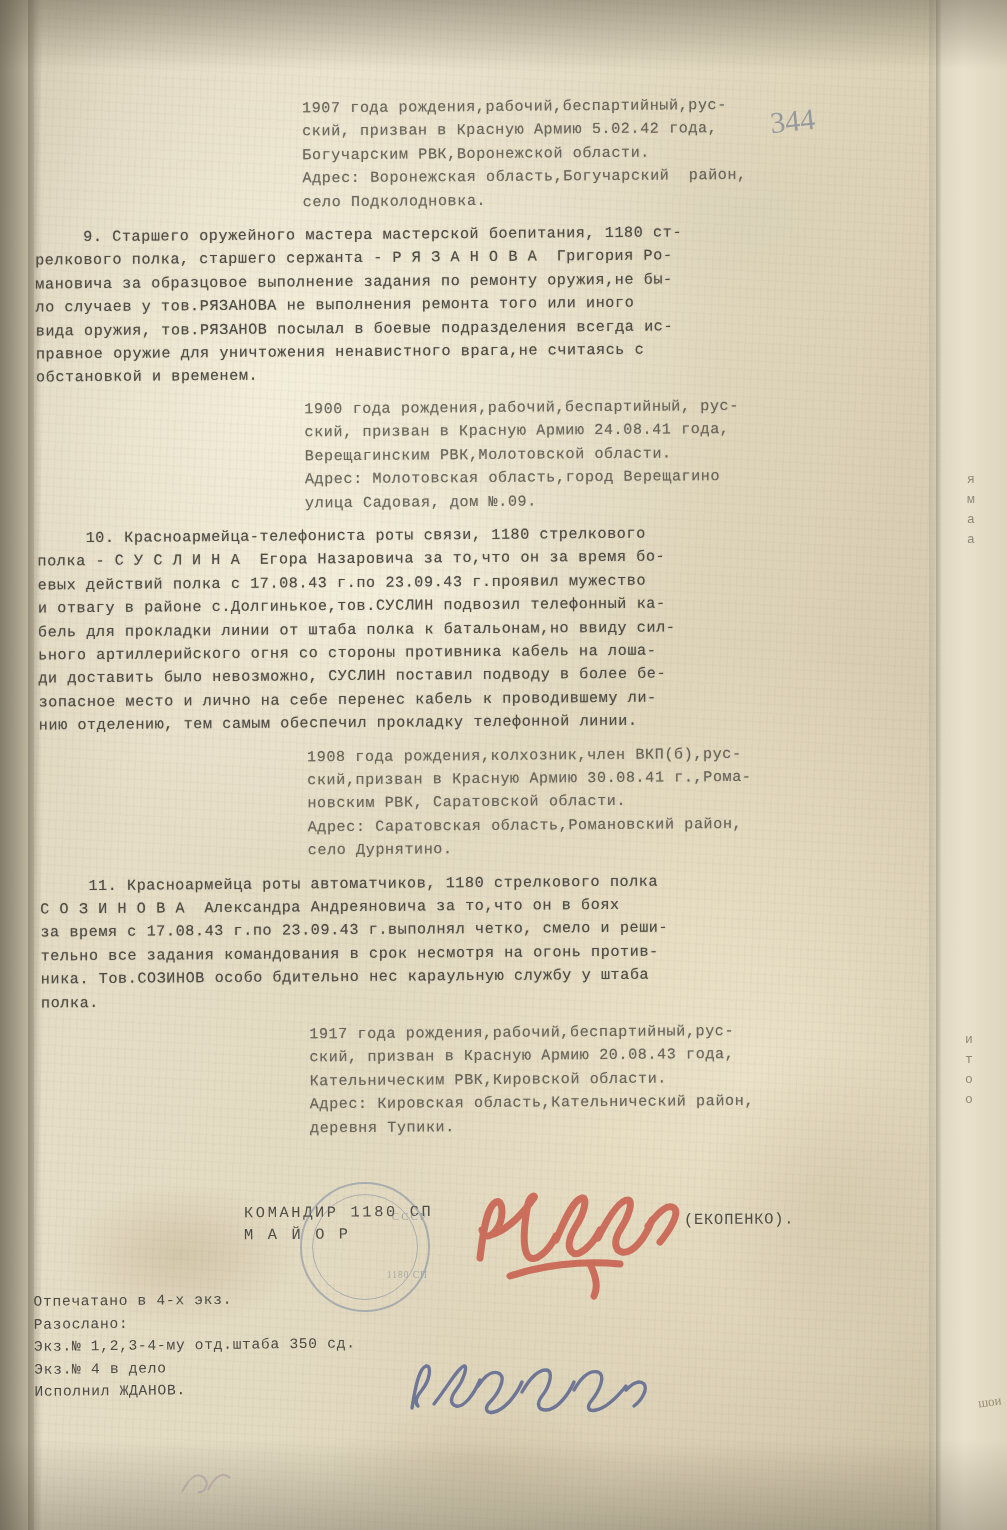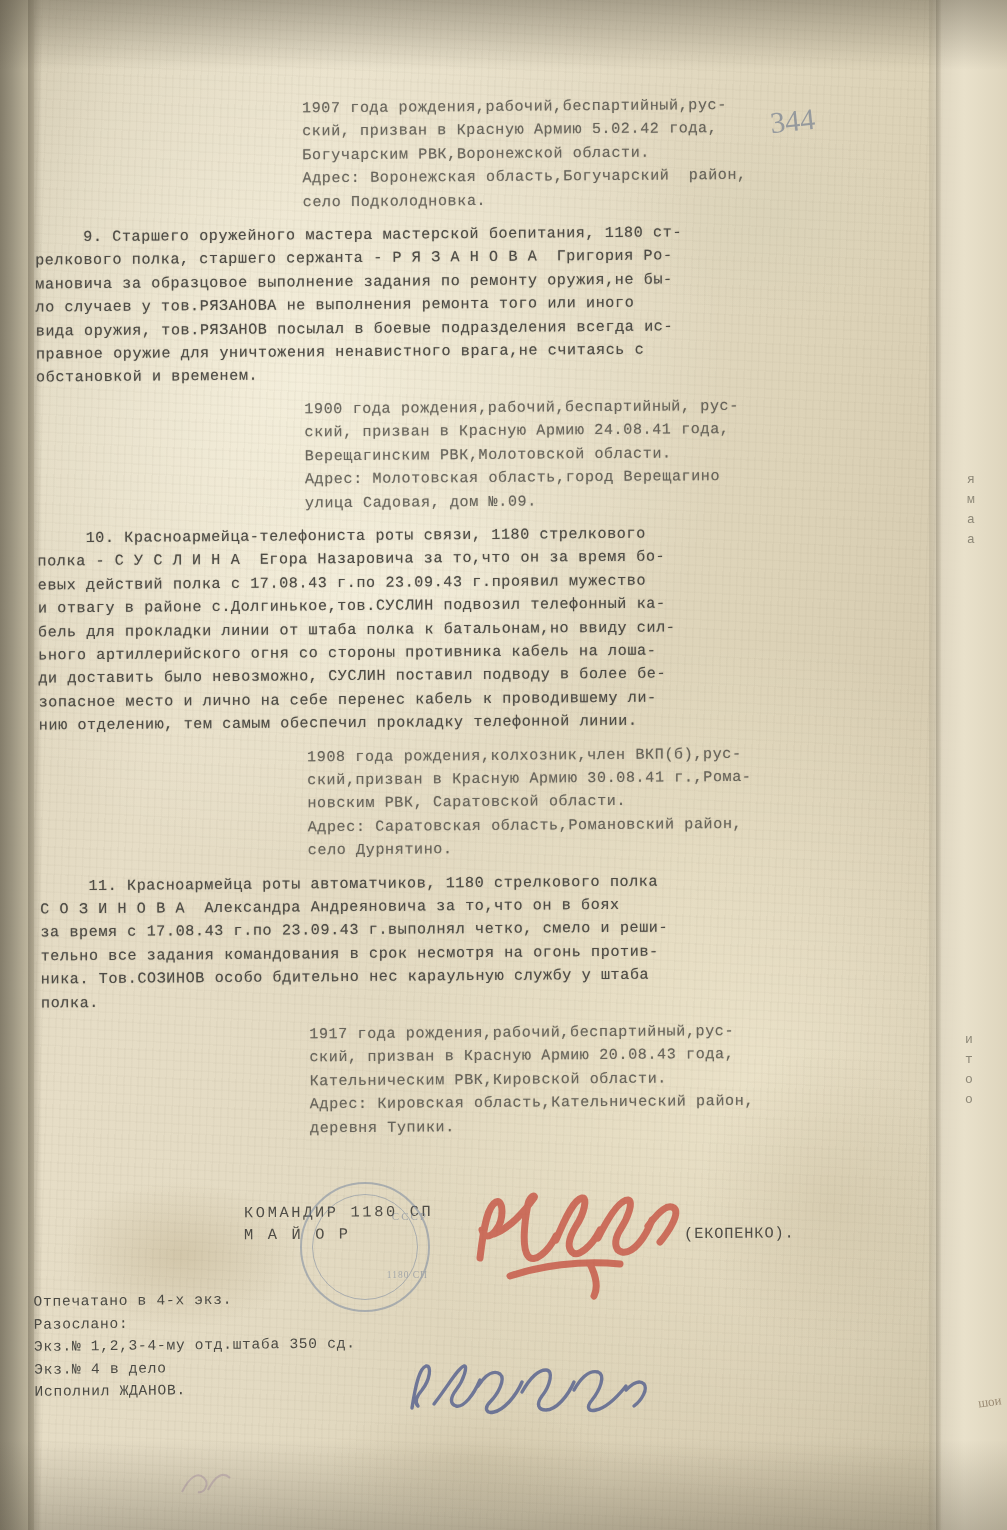--- a/index.html
+++ b/index.html
@@ -286,21 +286,21 @@
     <p class="tpara blk indent faded">1917 года рождения,рабочий,беспартийный,рус-
 ский, призван в Красную Армию 20.08.43 года,
 Кательническим РВК,Кировской области.
 Адрес: Кировская область,Кательнический район,
 деревня Тупики.</p>
   </div>
 
   <div class="sig-block">
     <div class="sig-line">КОМАНДИР 1180 СП</div>
     <div class="sig-line">М А Й О Р</div>
-    <div class="sig-line" style="position:absolute; left:440px; top:24px; letter-spacing:.8px;font-family:Liberation Mono, monospace;">(ЕКОПЕНКО).</div>
+    <div class="sig-line" style="position:absolute; left:440px; top:10px; letter-spacing:.8px;font-family:Liberation Mono, monospace;">(ЕКОПЕНКО).</div>
   </div>
 
   <div class="stamp">
     <div class="stamp-text">СССР</div>
     <div class="stamp-text2">1180 СП</div>
   </div>
 
   <svg class="red-sig" viewBox="0 0 230 120">
     <g fill="none" stroke="#c0392b" stroke-width="7" stroke-linecap="round" opacity="0.78">
       <path d="M10,78 C14,44 18,26 26,22 C34,19 34,40 26,50 C20,58 14,58 12,50"></path>

